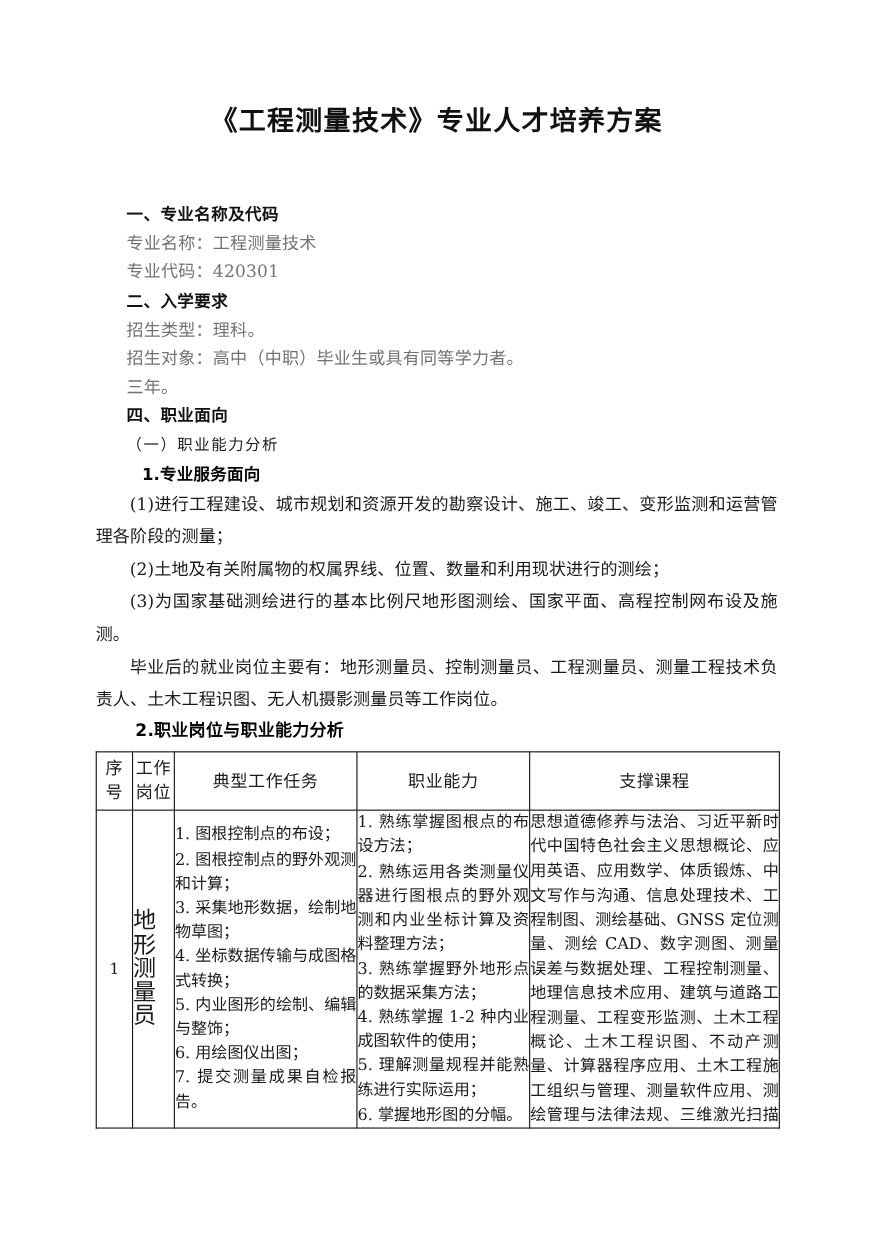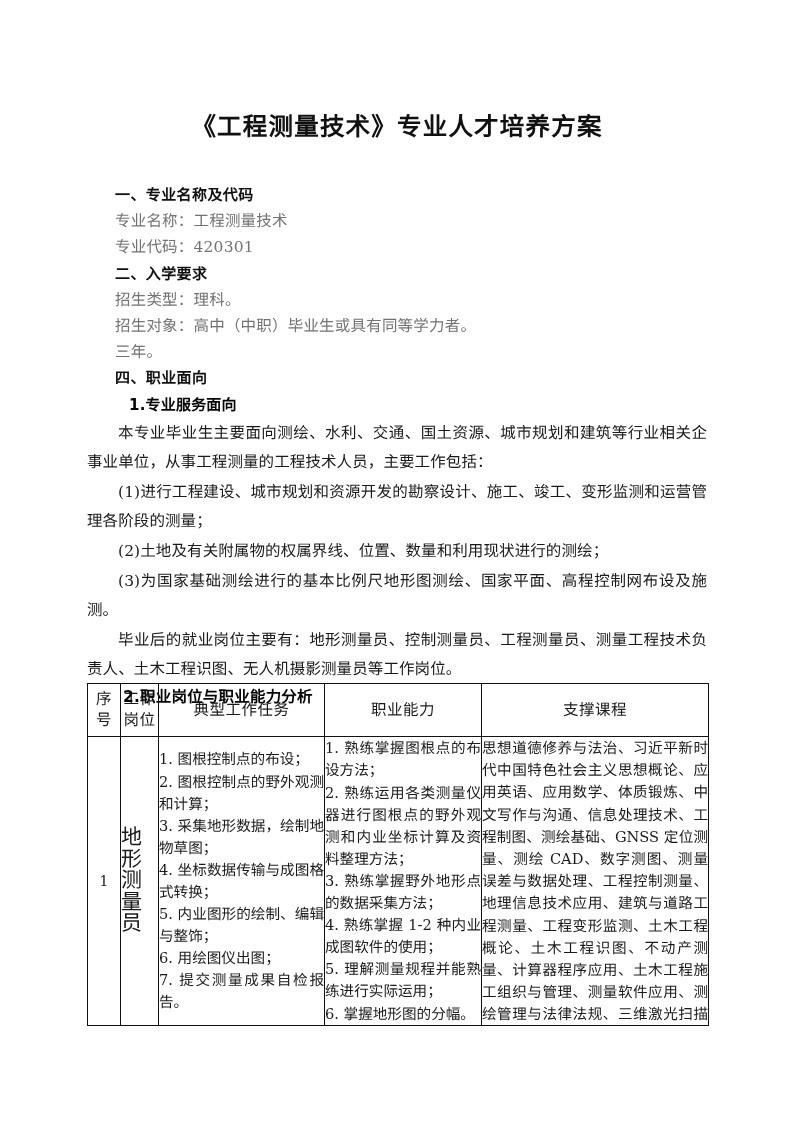--- a/index.html
+++ b/index.html
@@ -34,21 +34,21 @@
   
   .doc-title {
     text-align: center;
     font-family: "DejaVu Serif", "Liberation Serif", serif;
     font-weight: bold;
     font-size: 24.5px;
     letter-spacing: 1.2px;
     margin: 0;
     padding: 0;
     position: absolute;
-    top: 112px;
+    top: 95px;
     left: 0;
     width: 620px;
     color: #111;
     line-height: 1.25;
   }
 
   
   .body-flow {
     position: absolute;
     top: 182px;
@@ -206,23 +206,23 @@
       <div class="p-line">专业名称：工程测量技术</div>
       <div class="p-line">专业代码：420301</div>
 
       <div class="h-section">二、入学要求</div>
       <div class="p-line">招生类型：理科。</div>
       <div class="p-line">招生对象：高中（中职）毕业生或具有同等学力者。</div>
 
       <div class="p-line">三年。</div>
 
       <div class="h-section">四、职业面向</div>
+      <div class="h-sub-kai">（一）职业能力分析</div>
       <div class="h-sub-bold">1.专业服务面向</div>
 
-      <div class="p-just">本专业毕业生主要面向测绘、水利、交通、国土资源、城市规划和建筑等行业相关企事业单位，从事工程测量的工程技术人员，主要工作包括：</div>
       <div class="p-just">(1)进行工程建设、城市规划和资源开发的勘察设计、施工、竣工、变形监测和运营管理各阶段的测量；</div>
       <div class="p-just">(2)土地及有关附属物的权属界线、位置、数量和利用现状进行的测绘；</div>
       <div class="p-just">(3)为国家基础测绘进行的基本比例尺地形图测绘、国家平面、高程控制网布设及施测。</div>
       <div class="p-just">毕业后的就业岗位主要有：地形测量员、控制测量员、工程测量员、测量工程技术负责人、土木工程识图、无人机摄影测量员等工作岗位。</div>
 
       <div class="h-sub-bold" style="text-indent:36px;line-height:25px;font-size:15.5px;">2.职业岗位与职业能力分析</div>
     </div>
 
     <div class="table-wrap">
       <table class="jobs">

